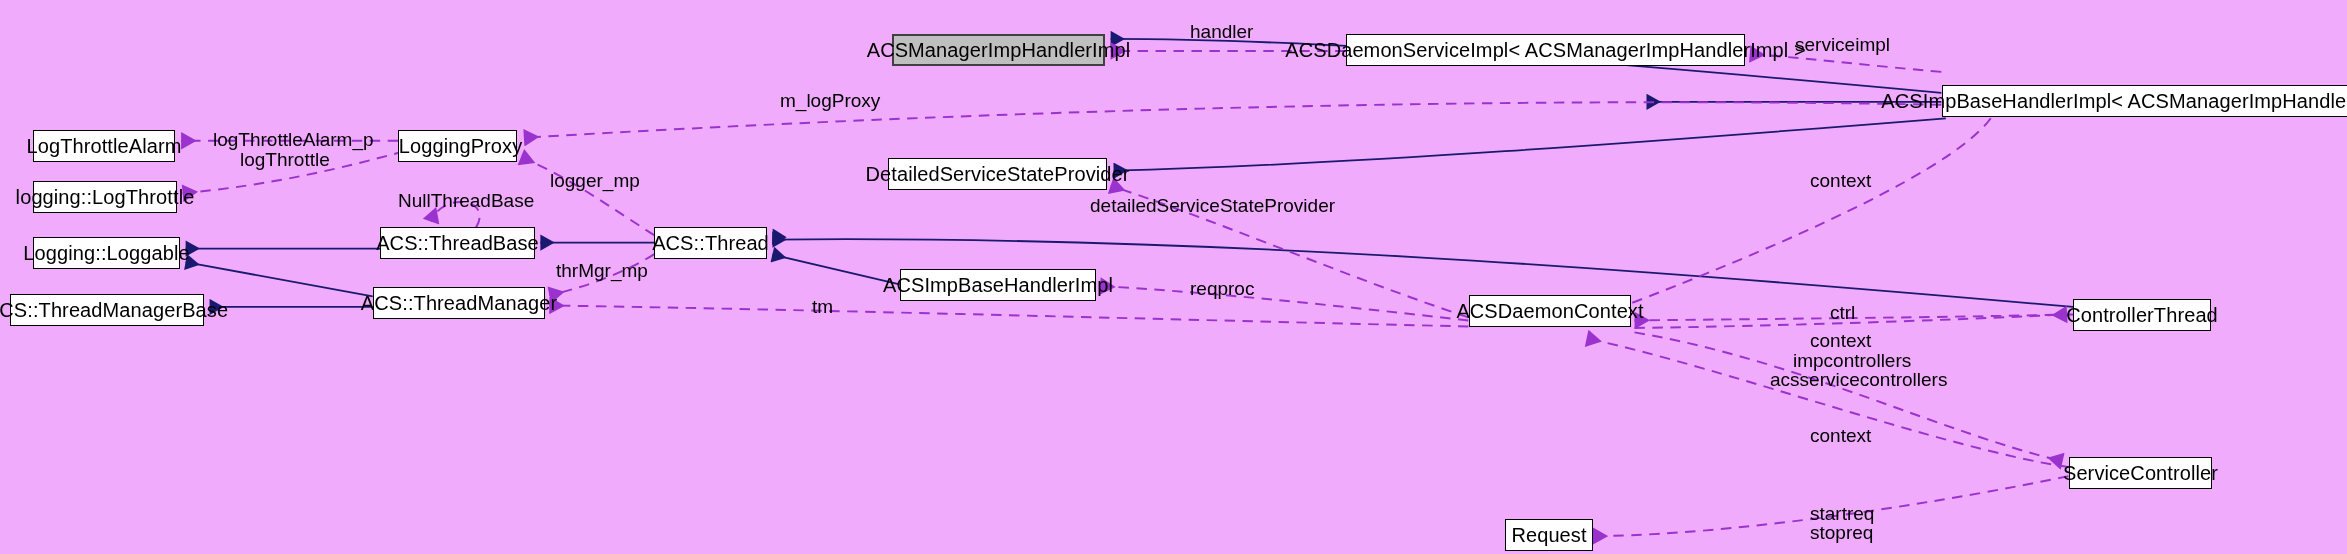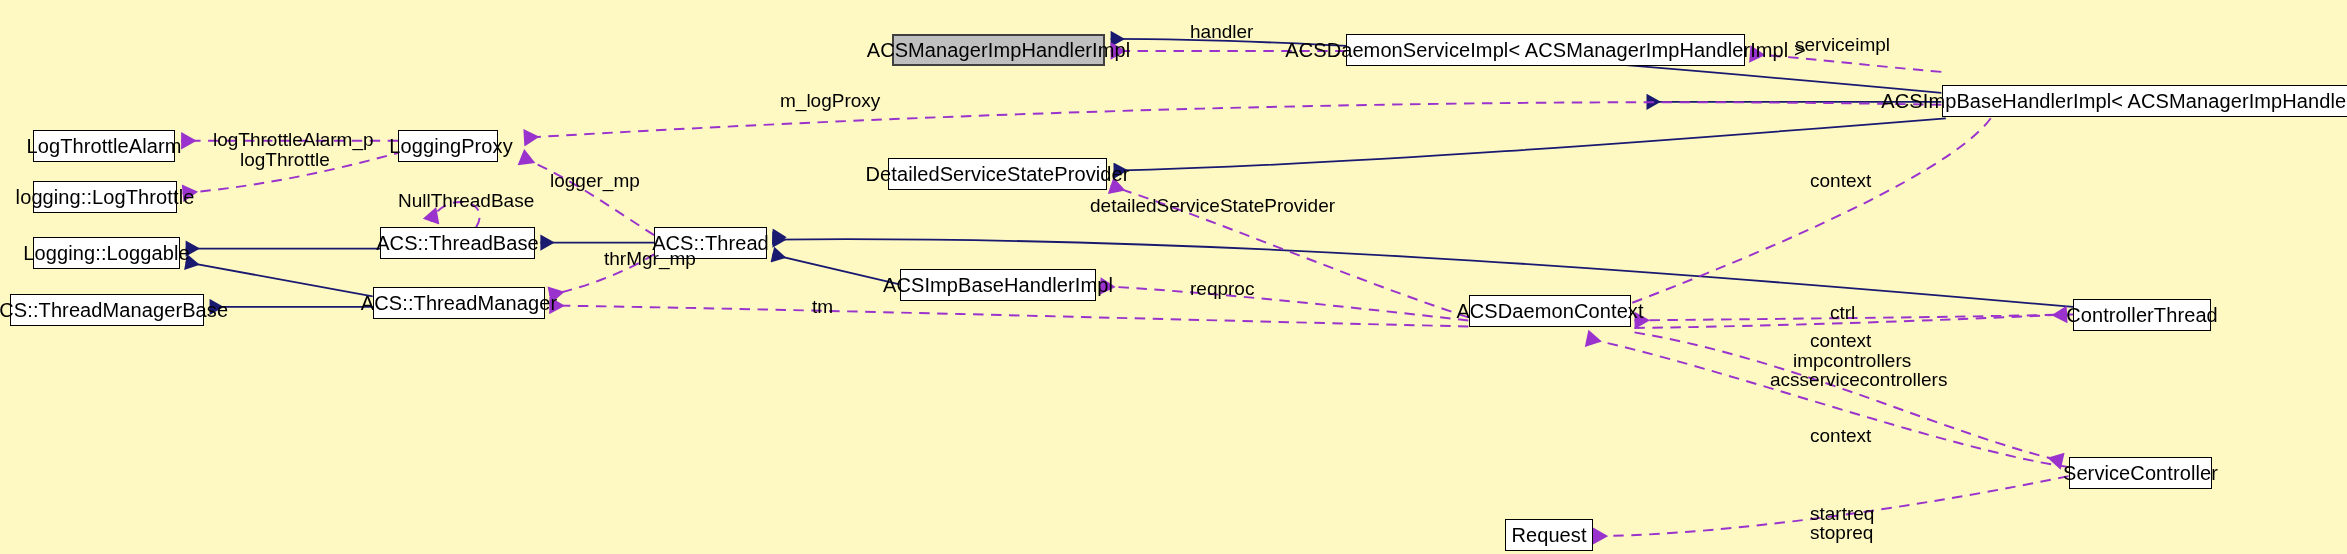--- a/index.html
+++ b/index.html
@@ -1,20 +1,20 @@
 <!DOCTYPE html>
 <html><head>
 <meta charset="utf-8">
 <style>
   html,body{margin:0;padding:0;background:#ffffff;}
   #canvas{
     position:relative;
     width:2347px;
     height:554px;
-    background:#fef9c3;
+    background:#f0abfc;
     font-family:"Liberation Sans", sans-serif;
     overflow:hidden;
   }
   #edges{position:absolute;left:0;top:0;width:2347px;height:554px;}
   .node{
     position:absolute;
     box-sizing:border-box;
     border:1.5px solid #000000;
     background:#ffffff;
     color:#000000;
@@ -115,21 +115,21 @@
 
   <div class="node highlight" style="left:892px;top:34px;width:213px;height:32px;">ACSManagerImpHandlerImpl</div>
 
   <div class="node" style="left:1346px;top:34px;width:399px;height:32px;">ACSDaemonServiceImpl&lt; ACSManagerImpHandlerImpl &gt;</div>
 
   <div class="node" style="left:1942px;top:85px;width:406px;height:32px;">ACSImpBaseHandlerImpl&lt; ACSManagerImpHandlerImpl &gt;</div>
 
 
   <div class="node" style="left:33px;top:130px;width:142px;height:32px;">LogThrottleAlarm</div>
 
-  <div class="node" style="left:398px;top:130px;width:100px;height:32px;padding-left:16px;">LoggingProxy</div>
+  <div class="node" style="left:398px;top:130px;width:119px;height:32px;padding-left:16px;">LoggingProxy</div>
 
   <div class="node" style="left:888px;top:158px;width:219px;height:32px;">DetailedServiceStateProvider</div>
 
   <div class="node" style="left:33px;top:181px;width:144px;height:32px;">logging::LogThrottle</div>
 
   <div class="node" style="left:33px;top:237px;width:147px;height:32px;">Logging::Loggable</div>
 
   <div class="node" style="left:380px;top:227px;width:155px;height:32px;">ACS::ThreadBase</div>
 
   <div class="node" style="left:654px;top:227px;width:113px;height:32px;">ACS::Thread</div>
@@ -157,21 +157,21 @@
   <div class="elabel" style="left:213px;top:129px;">logThrottleAlarm_p</div>
 
   <div class="elabel" style="left:240px;top:149px;">logThrottle</div>
 
   <div class="elabel" style="left:550px;top:170px;">logger_mp</div>
 
   <div class="elabel" style="left:398px;top:190px;">NullThreadBase</div>
 
   <div class="elabel" style="left:1090px;top:195px;">detailedServiceStateProvider</div>
 
-  <div class="elabel" style="left:556px;top:248px;margin-left:48px;">thrMgr_mp</div>
+  <div class="elabel" style="left:556px;top:260px;">thrMgr_mp</div>
 
   <div class="elabel" style="left:1190px;top:278px;">reqproc</div>
 
   <div class="elabel" style="left:812px;top:296px;">tm</div>
 
   <div class="elabel" style="left:1810px;top:170px;">context</div>
 
   <div class="elabel" style="left:1830px;top:302px;">ctrl</div>
 
   <div class="elabel" style="left:1810px;top:330px;">context</div>

